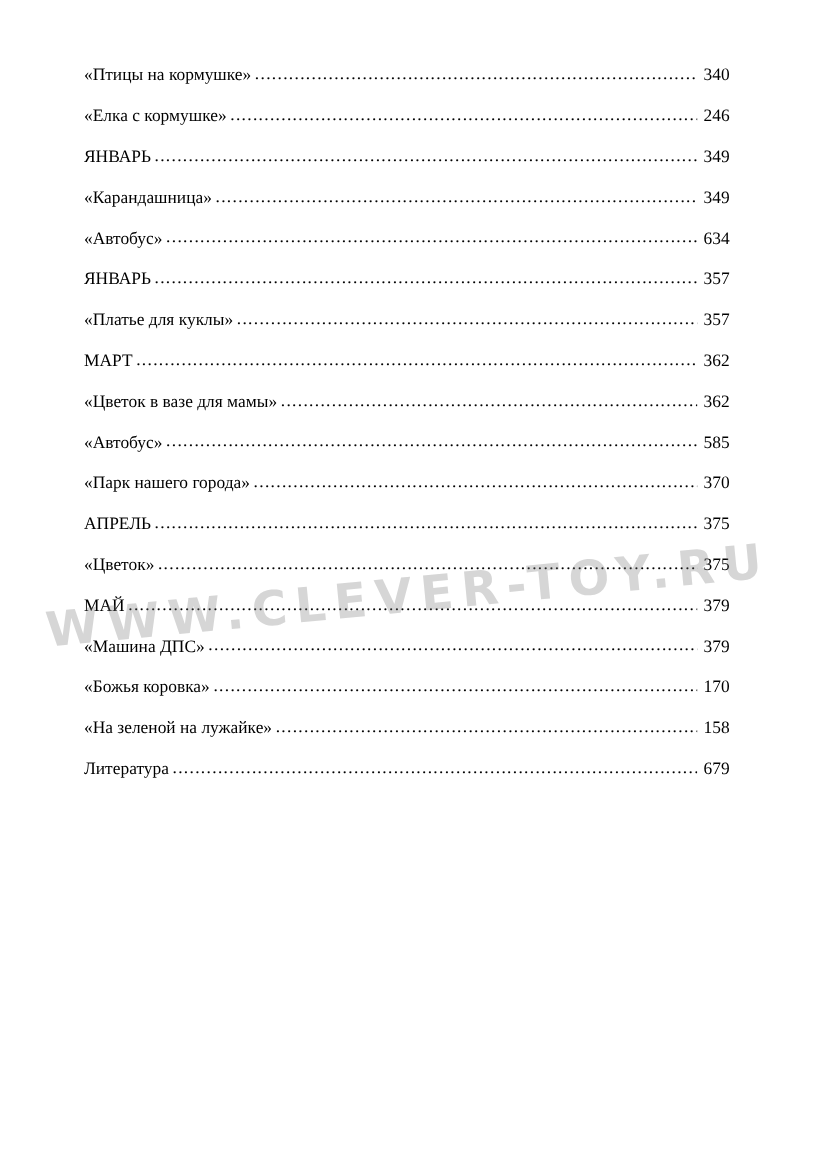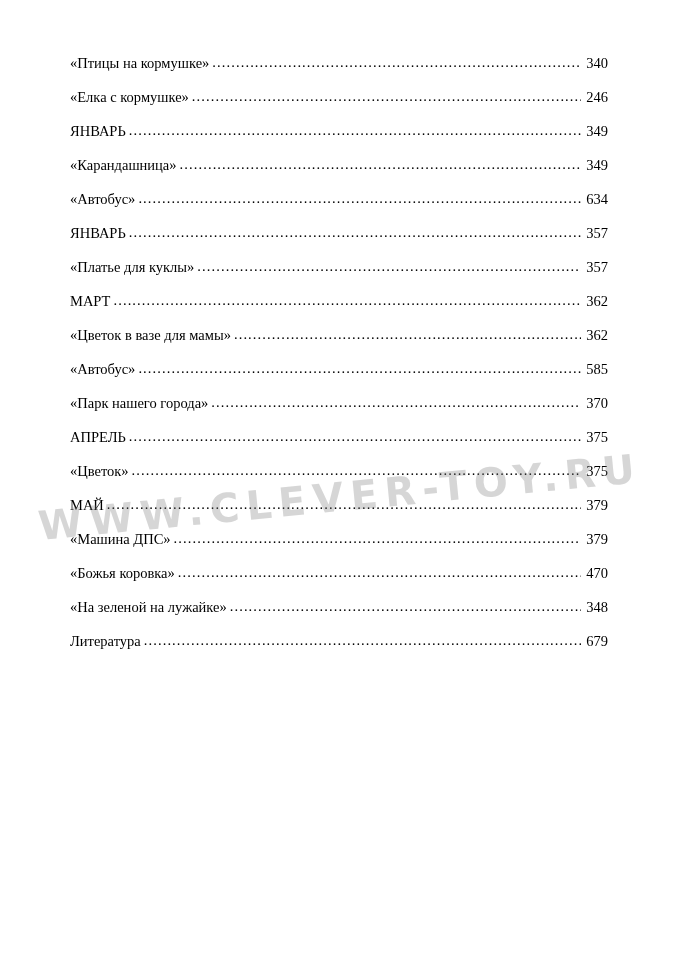--- a/index.html
+++ b/index.html
@@ -156,26 +156,26 @@
         <span class="toc-page">379</span>
       </div>
       <div class="toc-entry">
         <span class="toc-title">«Машина ДПС»</span>
         <span class="toc-dots">........................................................................................................................................................</span>
         <span class="toc-page">379</span>
       </div>
       <div class="toc-entry">
         <span class="toc-title">«Божья коровка»</span>
         <span class="toc-dots">........................................................................................................................................................</span>
-        <span class="toc-page">470</span>
+        <span class="toc-page">170</span>
       </div>
       <div class="toc-entry">
         <span class="toc-title">«На зеленой на лужайке»</span>
         <span class="toc-dots">........................................................................................................................................................</span>
-        <span class="toc-page">348</span>
+        <span class="toc-page">158</span>
       </div>
       <div class="toc-entry">
         <span class="toc-title">Литература</span>
         <span class="toc-dots">........................................................................................................................................................</span>
         <span class="toc-page">679</span>
       </div>
     </div>
 </div>
 
 <div class="watermark">

